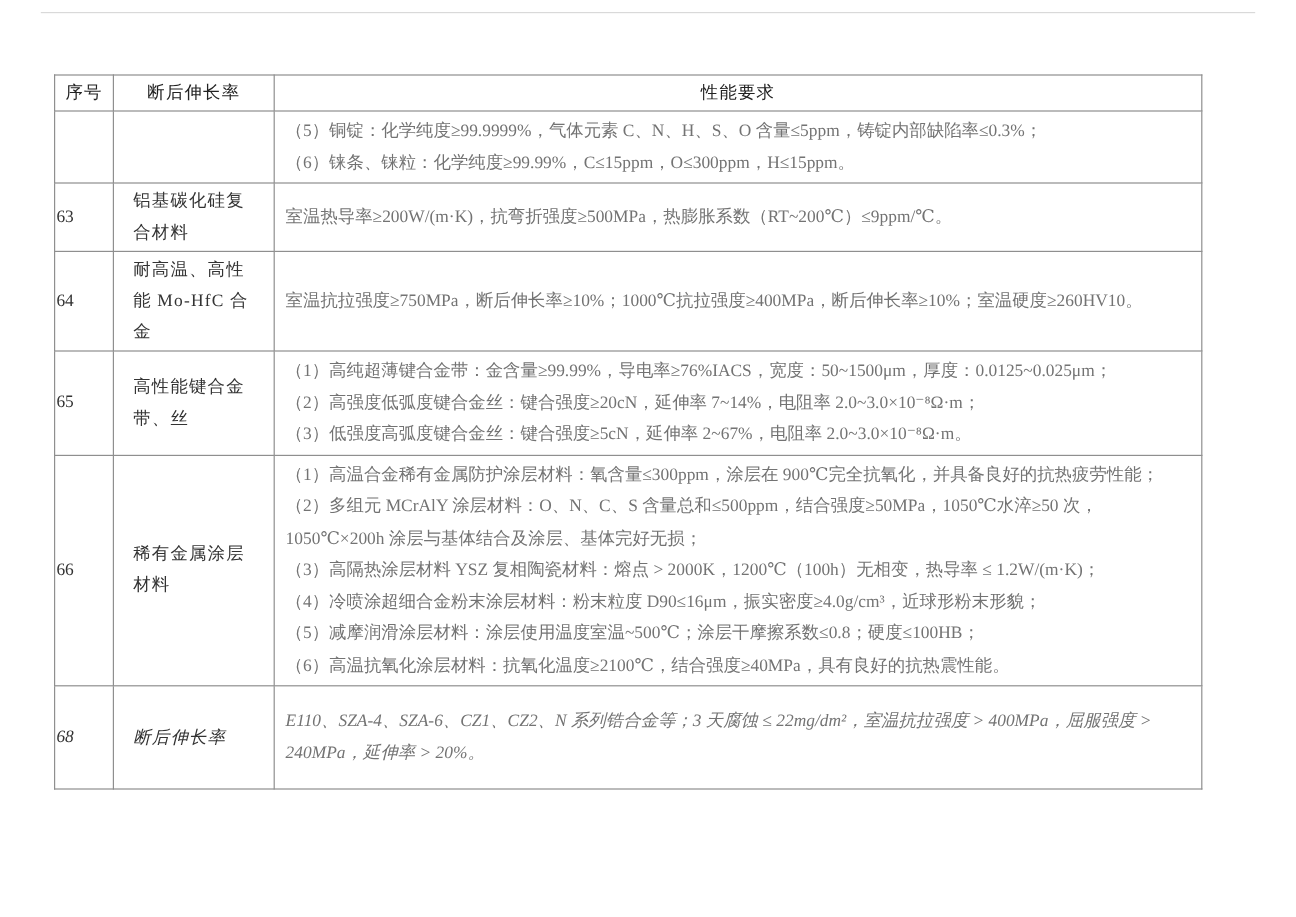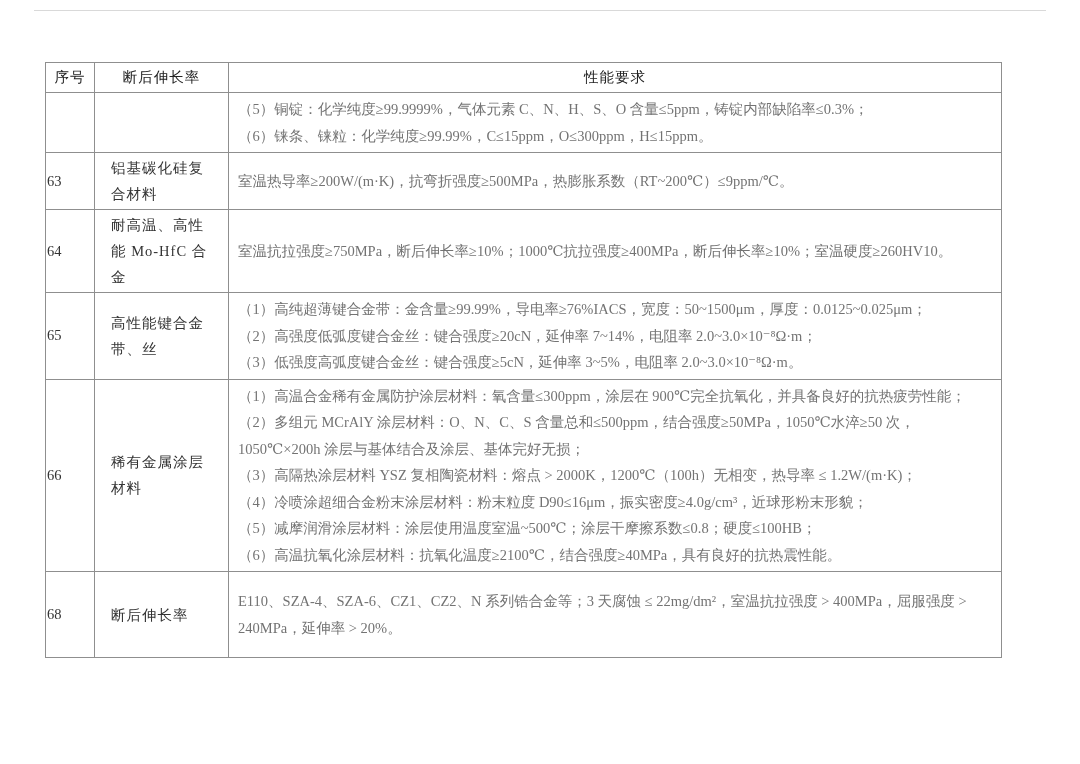--- a/index.html
+++ b/index.html
@@ -106,36 +106,36 @@
         <td class="req">
           <div class="line">室温抗拉强度≥750MPa，断后伸长率≥10%；1000℃抗拉强度≥400MPa，断后伸长率≥10%；室温硬度≥260HV10。</div>
         </td>
       </tr>
       <tr style="height:80px;">
         <td class="idx">65</td>
         <td class="name">高性能键合金带、丝</td>
         <td class="req">
           <div class="line">（1）高纯超薄键合金带：金含量≥99.99%，导电率≥76%IACS，宽度：50~1500μm，厚度：0.0125~0.025μm；</div>
           <div class="line">（2）高强度低弧度键合金丝：键合强度≥20cN，延伸率 7~14%，电阻率 2.0~3.0×10⁻⁸Ω·m；</div>
-          <div class="line">（3）低强度高弧度键合金丝：键合强度≥5cN，延伸率 3~5%，电阻率 2.0~3.0×10⁻⁸Ω·m。</div>
+          <div class="line">（3）低强度高弧度键合金丝：键合强度≥5cN，延伸率 2~67%，电阻率 2.0~3.0×10⁻⁸Ω·m。</div>
         </td>
       </tr>
       <tr style="height:184px;">
         <td class="idx">66</td>
         <td class="name">稀有金属涂层材料</td>
         <td class="req">
           <div class="line">（1）高温合金稀有金属防护涂层材料：氧含量≤300ppm，涂层在 900℃完全抗氧化，并具备良好的抗热疲劳性能；</div>
           <div class="line">（2）多组元 MCrAlY 涂层材料：O、N、C、S 含量总和≤500ppm，结合强度≥50MPa，1050℃水淬≥50 次，1050℃×200h 涂层与基体结合及涂层、基体完好无损；</div>
           <div class="line">（3）高隔热涂层材料 YSZ 复相陶瓷材料：熔点 &gt; 2000K，1200℃（100h）无相变，热导率 ≤ 1.2W/(m·K)；</div>
           <div class="line">（4）冷喷涂超细合金粉末涂层材料：粉末粒度 D90≤16μm，振实密度≥4.0g/cm³，近球形粉末形貌；</div>
           <div class="line">（5）减摩润滑涂层材料：涂层使用温度室温~500℃；涂层干摩擦系数≤0.8；硬度≤100HB；</div>
           <div class="line">（6）高温抗氧化涂层材料：抗氧化温度≥2100℃，结合强度≥40MPa，具有良好的抗热震性能。</div>
         </td>
       </tr>
-      <tr style="height:86px;">
+      <tr style="height:86px;font-style:italic;">
         <td class="idx">68</td>
         <td class="name">断后伸长率</td>
         <td class="req">
           <div class="line">E110、SZA-4、SZA-6、CZ1、CZ2、N 系列锆合金等；3 天腐蚀 ≤ 22mg/dm²，室温抗拉强度 &gt; 400MPa，屈服强度 &gt; 240MPa，延伸率 &gt; 20%。</div>
         </td>
       </tr>
     </tbody>
   </table>
 
 </div>

